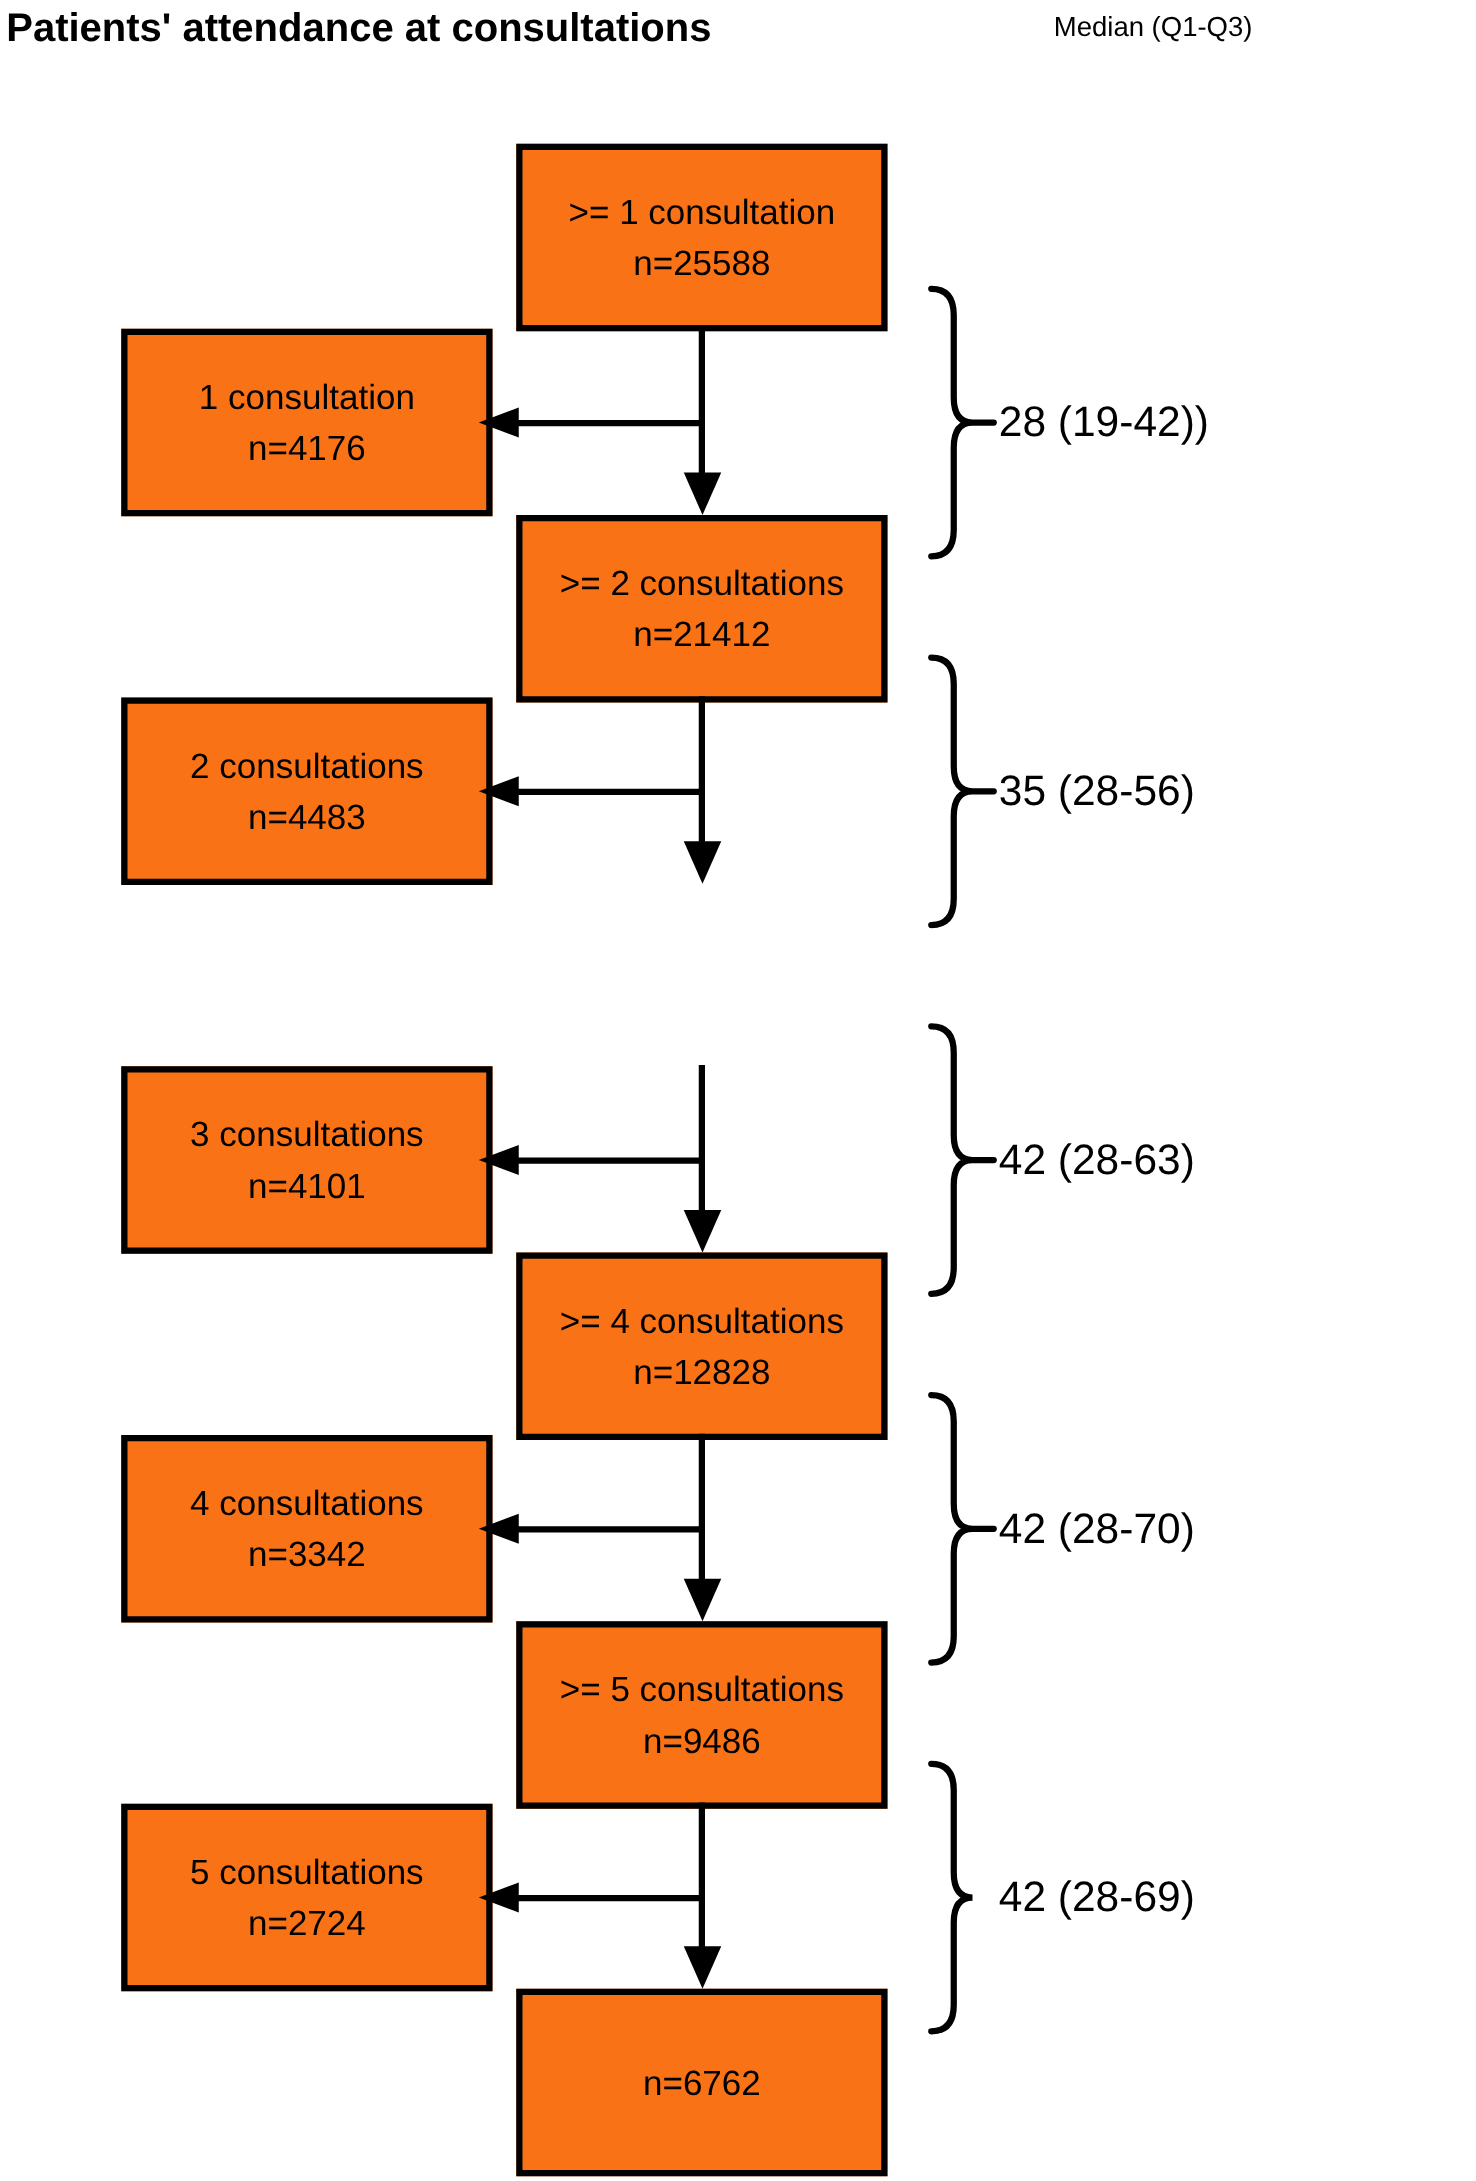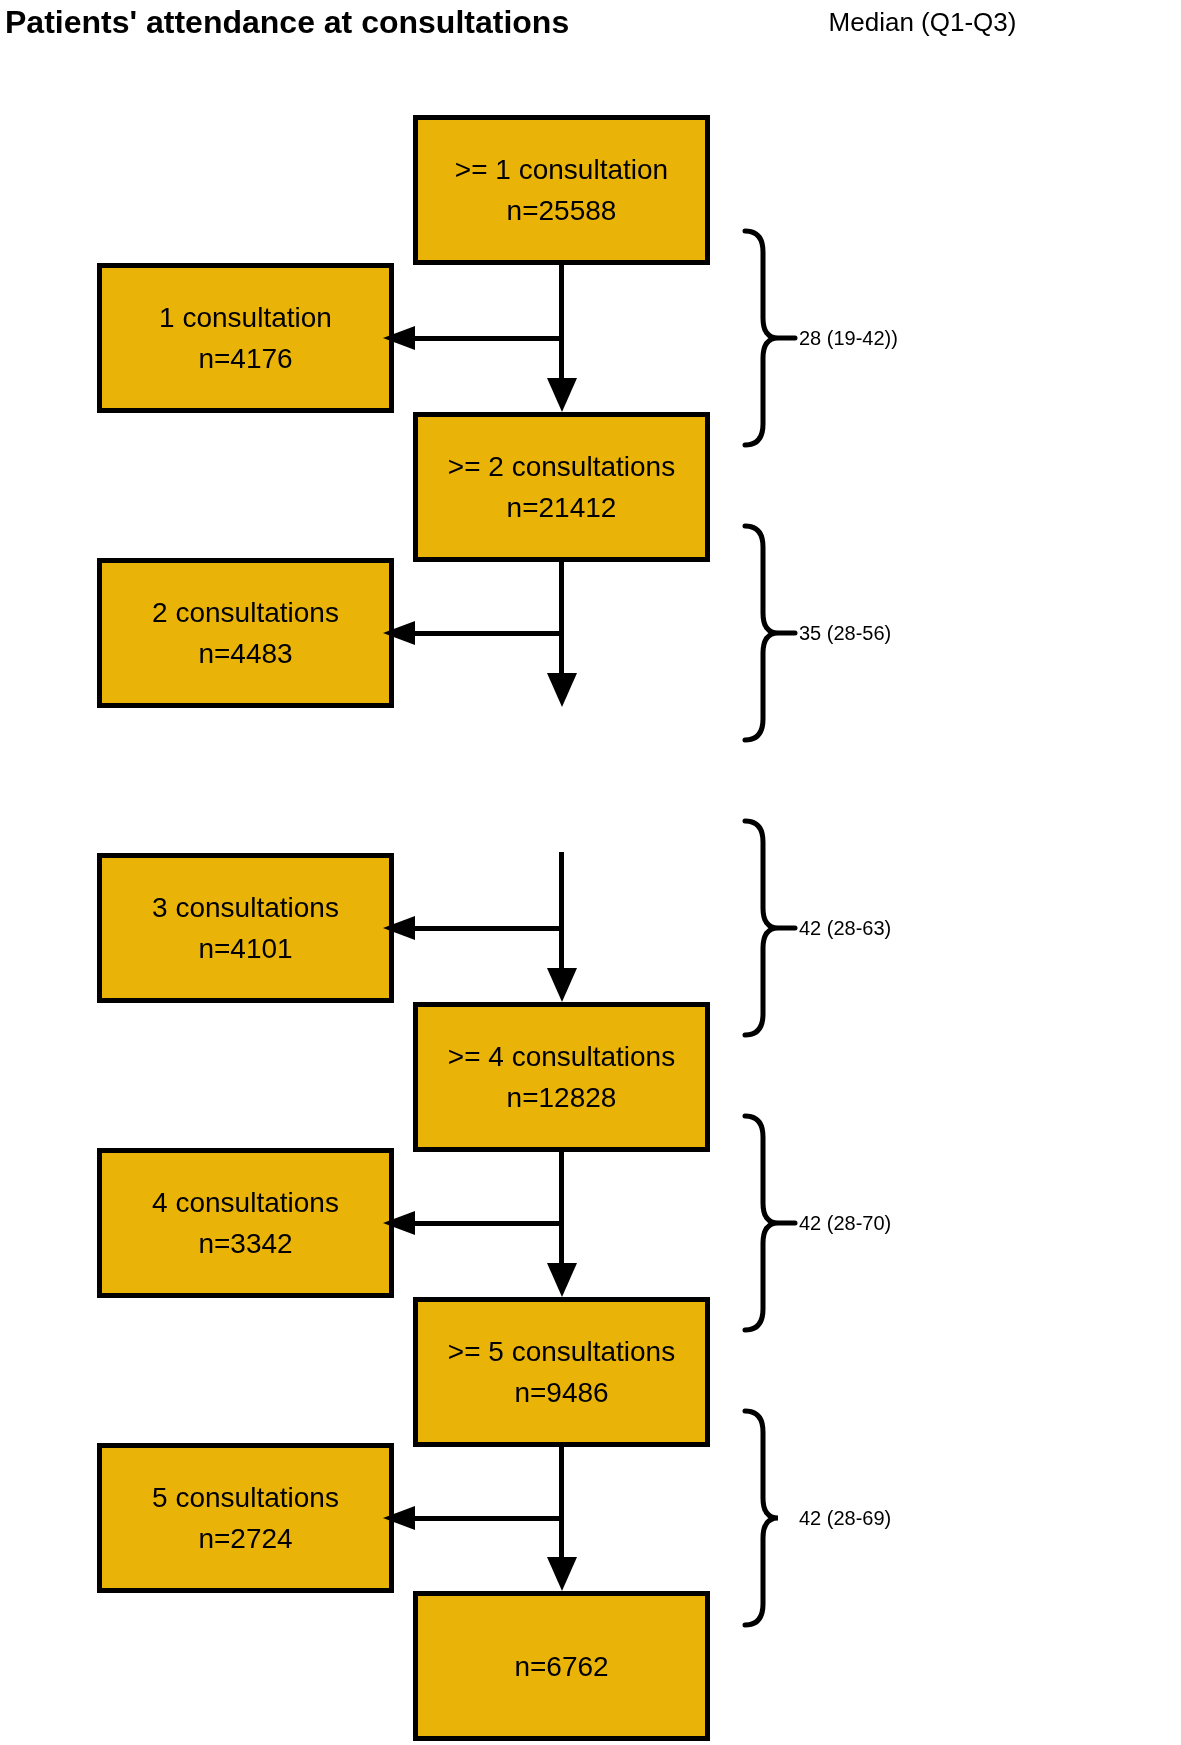--- a/index.html
+++ b/index.html
@@ -19,48 +19,48 @@
     font-weight: bold;
     white-space: nowrap;
   }
   .header-right {
     position: absolute;
     left: 664px; top: 2px;
     width: 517px;
     text-align: center;
   }
   .header-right .t { font-size: 32px; font-weight: bold; line-height: 40px; white-space: nowrap; }
-  .header-right .s { font-size: 26px; line-height: 40px; white-space: nowrap; }
+  .header-right .s { font-size: 22px; line-height: 40px; white-space: nowrap; }
   .box {
     position: absolute;
     width: 297px; height: 150px;
     border: 5px solid #000;
     box-sizing: border-box;
-    background: #eab308;
+    background: #f97316;
     display: flex;
     flex-direction: column;
     justify-content: center;
     font-size: 28px;
     line-height: 41px;
     text-align: center;
   }
   .main-box { left: 413px; }
   .exit-box { left: 97px; }
   .vline  { position: absolute; left: 559px; width: 5px; height: 118px; background: #000; }
   .varrow { position: absolute; left: 547px; width: 0; height: 0;
             border-left: 15px solid transparent; border-right: 15px solid transparent;
             border-top: 34px solid #000; }
   .hline  { position: absolute; left: 413px; width: 151px; height: 5px; background: #000; }
   .harrow { position: absolute; left: 383px; width: 0; height: 0;
             border-top: 12px solid transparent; border-bottom: 12px solid transparent;
             border-right: 32px solid #000; }
   .brace  { position: absolute; left: 742px; width: 56px; height: 220px; }
   .interval {
     position: absolute; left: 799px;
-    font-size: 20px; line-height: 42px;
+    font-size: 34px; line-height: 42px;
     white-space: nowrap;
   }
 </style>
 </head>
 <body>
 
 <div class="canvas">
 
   <div class="title-left">Patients' attendance at consultations</div>
   <div class="header-right">

